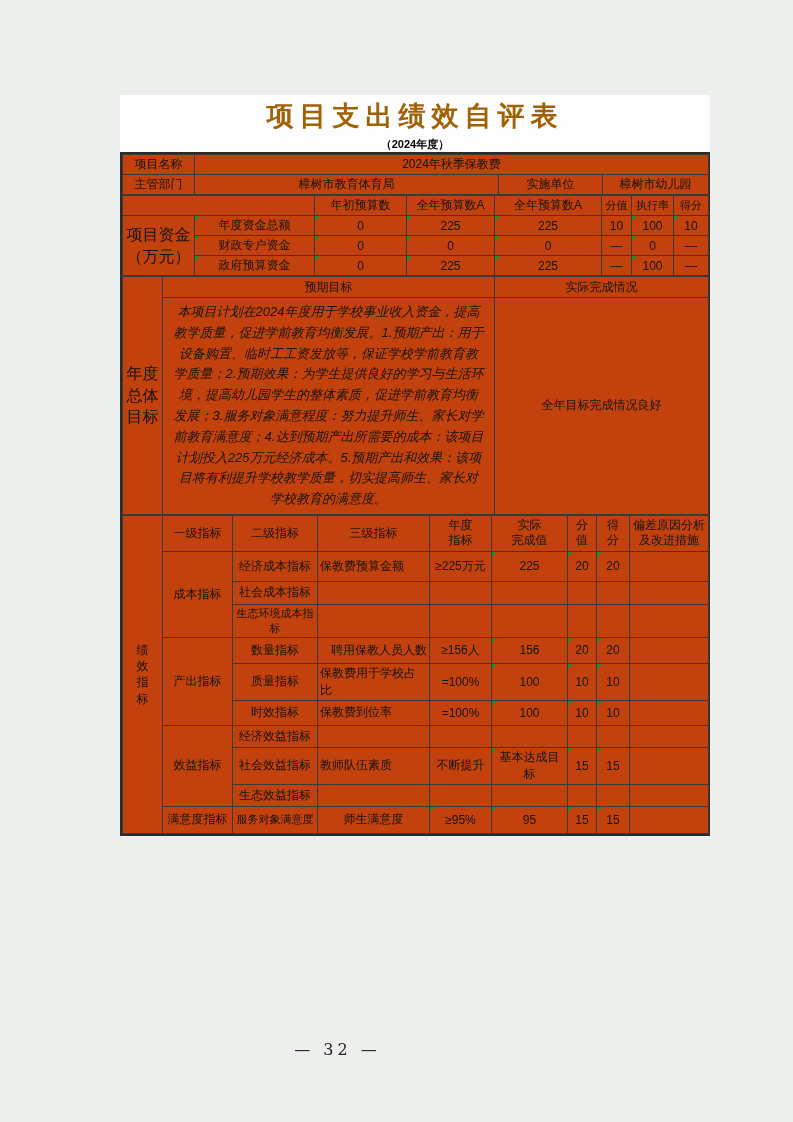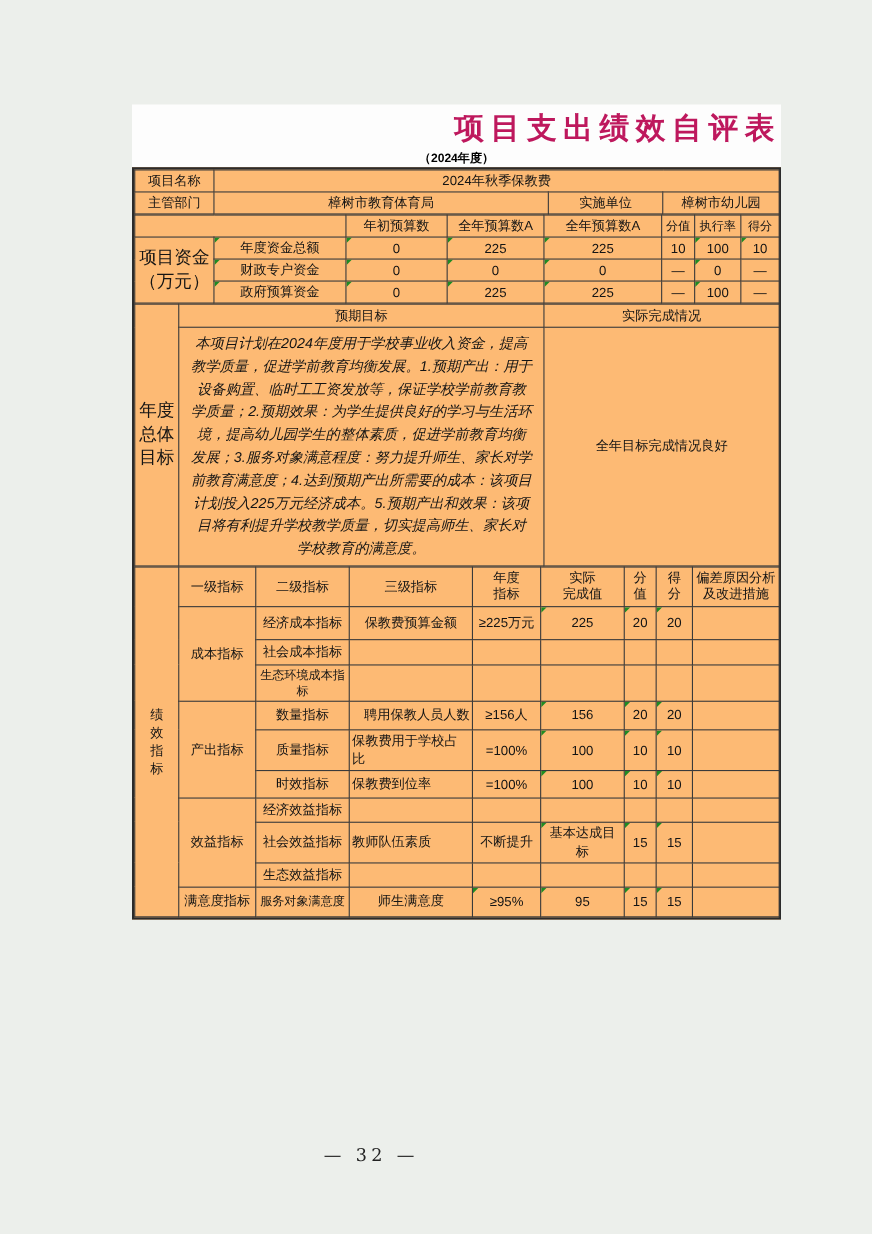--- a/index.html
+++ b/index.html
@@ -8,31 +8,31 @@
     background:#ecefeb;
     font-family:"Liberation Sans",sans-serif;
     color:#111;
     position:relative;
   }
   .sheet{
     position:absolute;left:120px;top:95px;width:590px;
     background:#fdfdfd;
   }
   .title{
-    height:42px;line-height:42px;text-align:right;
+    height:42px;line-height:42px;text-align:center;
     font-size:27px;font-weight:bold;letter-spacing:6px;
-    font-family:"Liberation Serif",serif;color:#be185d;
+    font-family:"Liberation Serif",serif;color:#a16207;
   }
   .subtitle{
     height:15px;line-height:14px;text-align:center;
     font-size:11px;font-weight:bold;color:#000;
   }
   .tablewrap{
     width:590px;box-sizing:border-box;
-    border:2px solid #2b2b2b;background:#fdba74;
+    border:2px solid #2b2b2b;background:#c2410c;
   }
   table{width:100%;border-collapse:collapse;table-layout:fixed;}
   td{
     border:1px solid #3a3a3a;
     font-size:12px;text-align:center;vertical-align:middle;
     padding:1px 2px;overflow:hidden;color:#141414;
     box-sizing:border-box;
   }
   .pre{white-space:pre-line;line-height:1.25;}
   .small{font-size:11px;}
@@ -195,21 +195,21 @@
 值</td>
         <td class="pre">得
 分</td>
         <td class="pre small">偏差原因分析
 及改进措施</td>
       </tr>
 
       <tr class="r30">
         <td rowspan="3">成本指标</td>
         <td>经济成本指标</td>
-        <td style="text-align:center">保教费预算金额</td>
+        <td style="text-align:left">保教费预算金额</td>
         <td>≥225万元</td>
         <td class="gt">225</td>
         <td class="gt">20</td>
         <td class="gt">20</td>
         <td></td>
       </tr>
       <tr class="r23">
         <td>社会成本指标</td>
         <td></td>
         <td></td>

